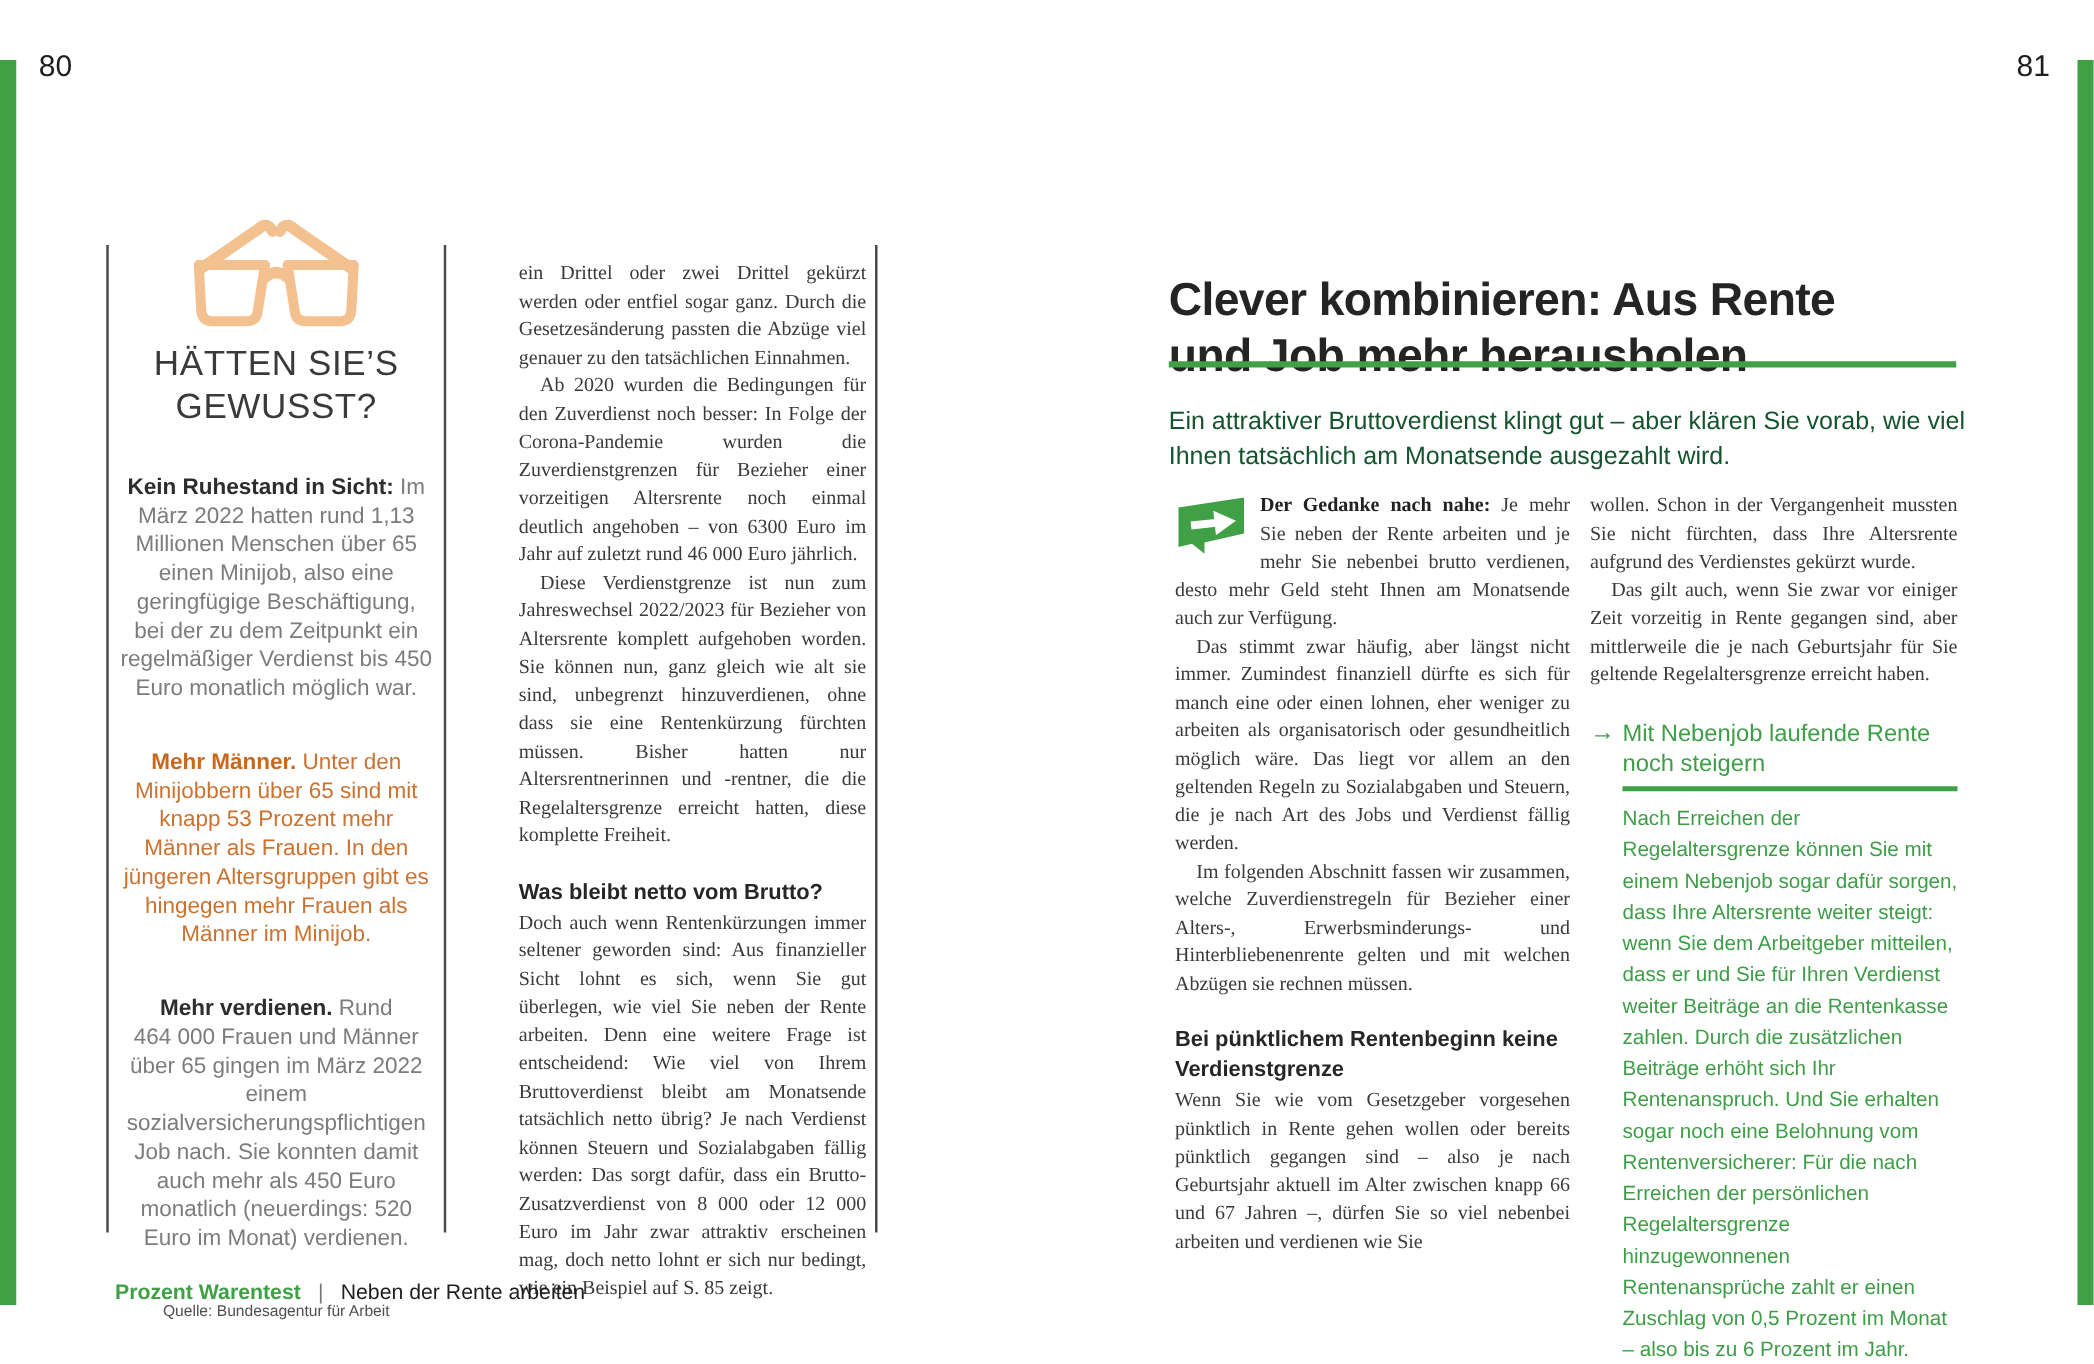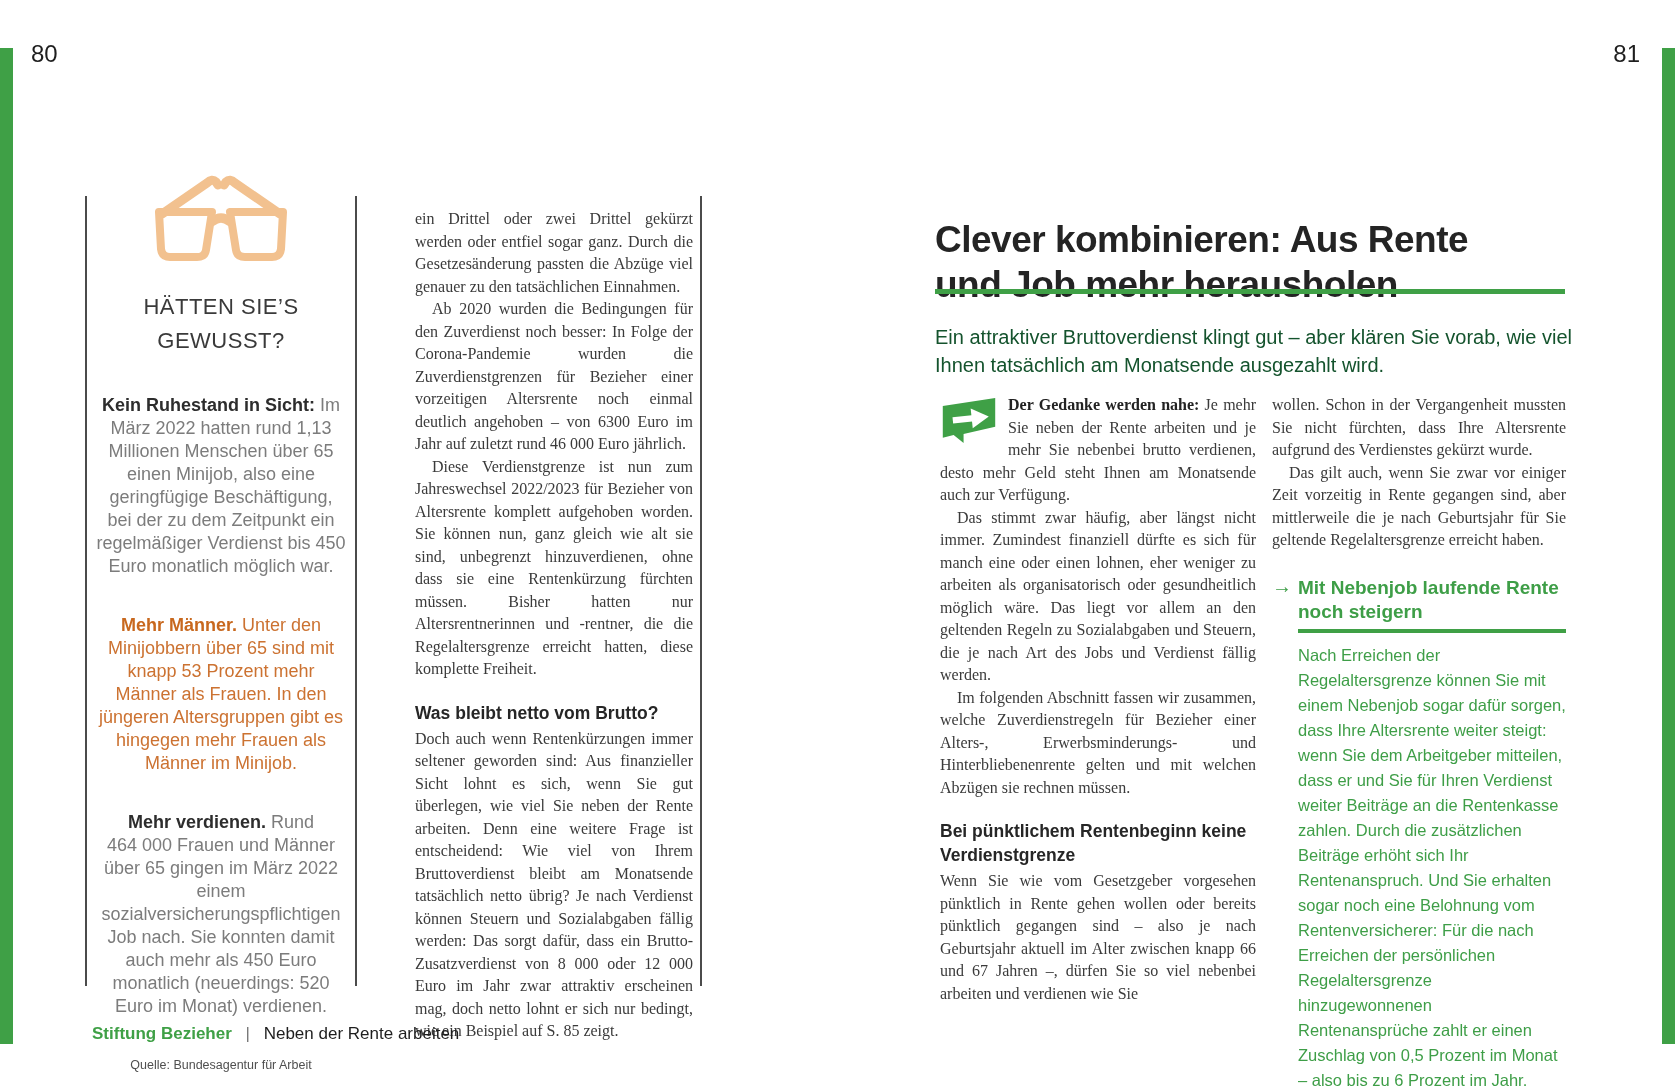--- a/index.html
+++ b/index.html
@@ -13,21 +13,21 @@
   .edge-bar.left{left:0;}
   .edge-bar.right{left:1662px;}
   .pagenum{position:absolute;top:40px;font-size:24px;color:#1e1e1e;}
   .pagenum.l{left:31px;}
   .pagenum.r{left:1592px;width:48px;text-align:right;}
   
   .vline{position:absolute;top:196px;height:790px;width:2px;background:#4b4b4b;}
   
   .sidebar{position:absolute;left:96px;top:168px;width:250px;text-align:center;}
   .sidebar .glasses{display:block;margin:0 auto;}
-  .sidebar-heading{margin:26px 0 0;font-weight:400;font-size:22px;line-height:34px;
+  .sidebar-heading{margin:10px 0 0;font-weight:400;font-size:28px;line-height:34px;
     letter-spacing:.5px;color:#3a3a3a;}
   .sb-block{margin-top:36px;font-size:18px;line-height:23px;color:#7c7c7c;}
   .sb-block .lead{font-weight:700;color:#2d2d2d;}
   .sb-block.orange{color:#CC7231;}
   .sb-block.orange .lead{color:#C8681E;}
   .sb-source{margin-top:40px;font-size:12.5px;color:#4f4f4f;}
   
   .serifcol{font-family:"Liberation Serif",serif;font-size:16px;line-height:22.5px;
     color:#3a3a3a;text-align:justify;hyphens:auto;-webkit-hyphens:auto;}
   .serifcol p{margin:0;}
@@ -40,21 +40,21 @@
   .lead-serif{font-weight:700;color:#222;}
   .flag-icon{float:left;width:58px;height:47px;margin:3px 10px 2px 0;}
   
   .article-title{left:935px;top:192px;width:648px;font-weight:700;font-size:37px;
     line-height:45px;letter-spacing:-.5px;color:#242424;}
   .green-rule{left:935px;top:289px;width:630px;height:5px;background:#3FA046;}
   .intro{left:935px;top:304px;width:638px;font-size:20px;line-height:27.5px;color:#14532d;}
   
   .tip{margin-top:24px;position:relative;padding-left:26px;text-align:left;}
   .tip-arrow{position:absolute;left:0;top:-1px;font-weight:700;font-size:20px;color:#3E9E47;}
-  .tip-head{font-family:"Liberation Sans",sans-serif;font-weight:700;font-size:19px;
+  .tip-head{font-family:"Liberation Sans",sans-serif;font-weight:400;font-size:19px;
     line-height:24px;color:#3E9E47;margin:0;}
   .tip-underline{height:4px;background:#3FA046;margin:5px 0 10px;}
   .tip-text{font-family:"Liberation Sans",sans-serif;font-size:16.5px;line-height:25px;
     color:#3E9E47;text-align:left;margin:0;hyphens:auto;}
   
   .footer{left:92px;top:1024px;font-size:17px;white-space:nowrap;}
   .footer .brand{font-weight:700;color:#3FA046;}
   .footer .sep{color:#777;margin:0 9px;font-weight:300;}
   .footer .doc{color:#1e1e1e;}
 </style>
@@ -120,21 +120,21 @@
 
 <div class="abs serifcol col1">
   <p>
     <svg class="flag-icon" viewBox="0 0 60 52">
       <polygon points="1,10 59,1 59,33 24,41 24,51 13,42 1,45" fill="#3FA046"></polygon>
       <g transform="rotate(-6 30 24)">
         <path d="M12 24 H36" stroke="#ffffff" stroke-width="7" fill="none"></path>
         <polygon points="33,13 52,24 33,35" fill="#ffffff"></polygon>
       </g>
     </svg>
-    <span class="lead-serif">Der Gedanke werden nahe:</span>
+    <span class="lead-serif">Der Gedanke nach nahe:</span>
     <span>Je mehr Sie neben der Rente arbeiten und je mehr Sie nebenbei brutto verdienen, desto mehr Geld steht Ihnen am Monatsende auch zur Verfügung.</span>
   </p>
   <p class="ind">Das stimmt zwar häufig, aber längst nicht immer. Zumindest finanziell dürfte es sich für manch eine oder einen lohnen, eher weniger zu arbeiten als organisatorisch oder gesundheitlich möglich wäre. Das liegt vor allem an den geltenden Regeln zu Sozialabgaben und Steuern, die je nach Art des Jobs und Verdienst fällig werden.</p>
   <p class="ind">Im folgenden Abschnitt fassen wir zusammen, welche Zuverdienstregeln für Bezieher einer Alters-, Erwerbsminderungs- und Hinterbliebenenrente gelten und mit welchen Abzügen sie rechnen müssen.</p>
   <h3 class="subhead">Bei pünktlichem Rentenbeginn keine Verdienstgrenze</h3>
   <p>Wenn Sie wie vom Gesetzgeber vorgesehen pünktlich in Rente gehen wollen oder bereits pünktlich gegangen sind – also je nach Geburtsjahr aktuell im Alter zwischen knapp 66 und 67 Jahren –, dürfen Sie so viel nebenbei arbeiten und verdienen wie Sie</p>
 </div>
 
 <div class="abs serifcol col2">
   <p>wollen. Schon in der Vergangenheit mussten Sie nicht fürchten, dass Ihre Altersrente aufgrund des Verdienstes gekürzt wurde.</p>
@@ -142,16 +142,16 @@
 
   <div class="tip">
     <span class="tip-arrow">→</span>
     <h3 class="tip-head">Mit Nebenjob laufende Rente noch steigern</h3>
     <div class="tip-underline"></div>
     <p class="tip-text">Nach Erreichen der Regelaltersgrenze können Sie mit einem Nebenjob sogar dafür sorgen, dass Ihre Altersrente weiter steigt: wenn Sie dem Arbeitgeber mitteilen, dass er und Sie für Ihren Verdienst weiter Beiträge an die Rentenkasse zahlen. Durch die zusätzlichen Beiträge erhöht sich Ihr Rentenanspruch. Und Sie erhalten sogar noch eine Belohnung vom Rentenversicherer: Für die nach Erreichen der persönlichen Regelaltersgrenze hinzugewonnenen Rentenansprüche zahlt er einen Zuschlag von 0,5 Prozent im Monat – also bis zu 6 Prozent im Jahr.</p>
   </div>
 </div>
 
 <div class="abs footer">
-  <span class="brand">Stiftung Bezieher</span>
+  <span class="brand">Prozent Warentest</span>
   <span class="sep">|</span>
   <span class="doc">Neben der Rente arbeiten</span>
 </div>
 
 </body></html>

